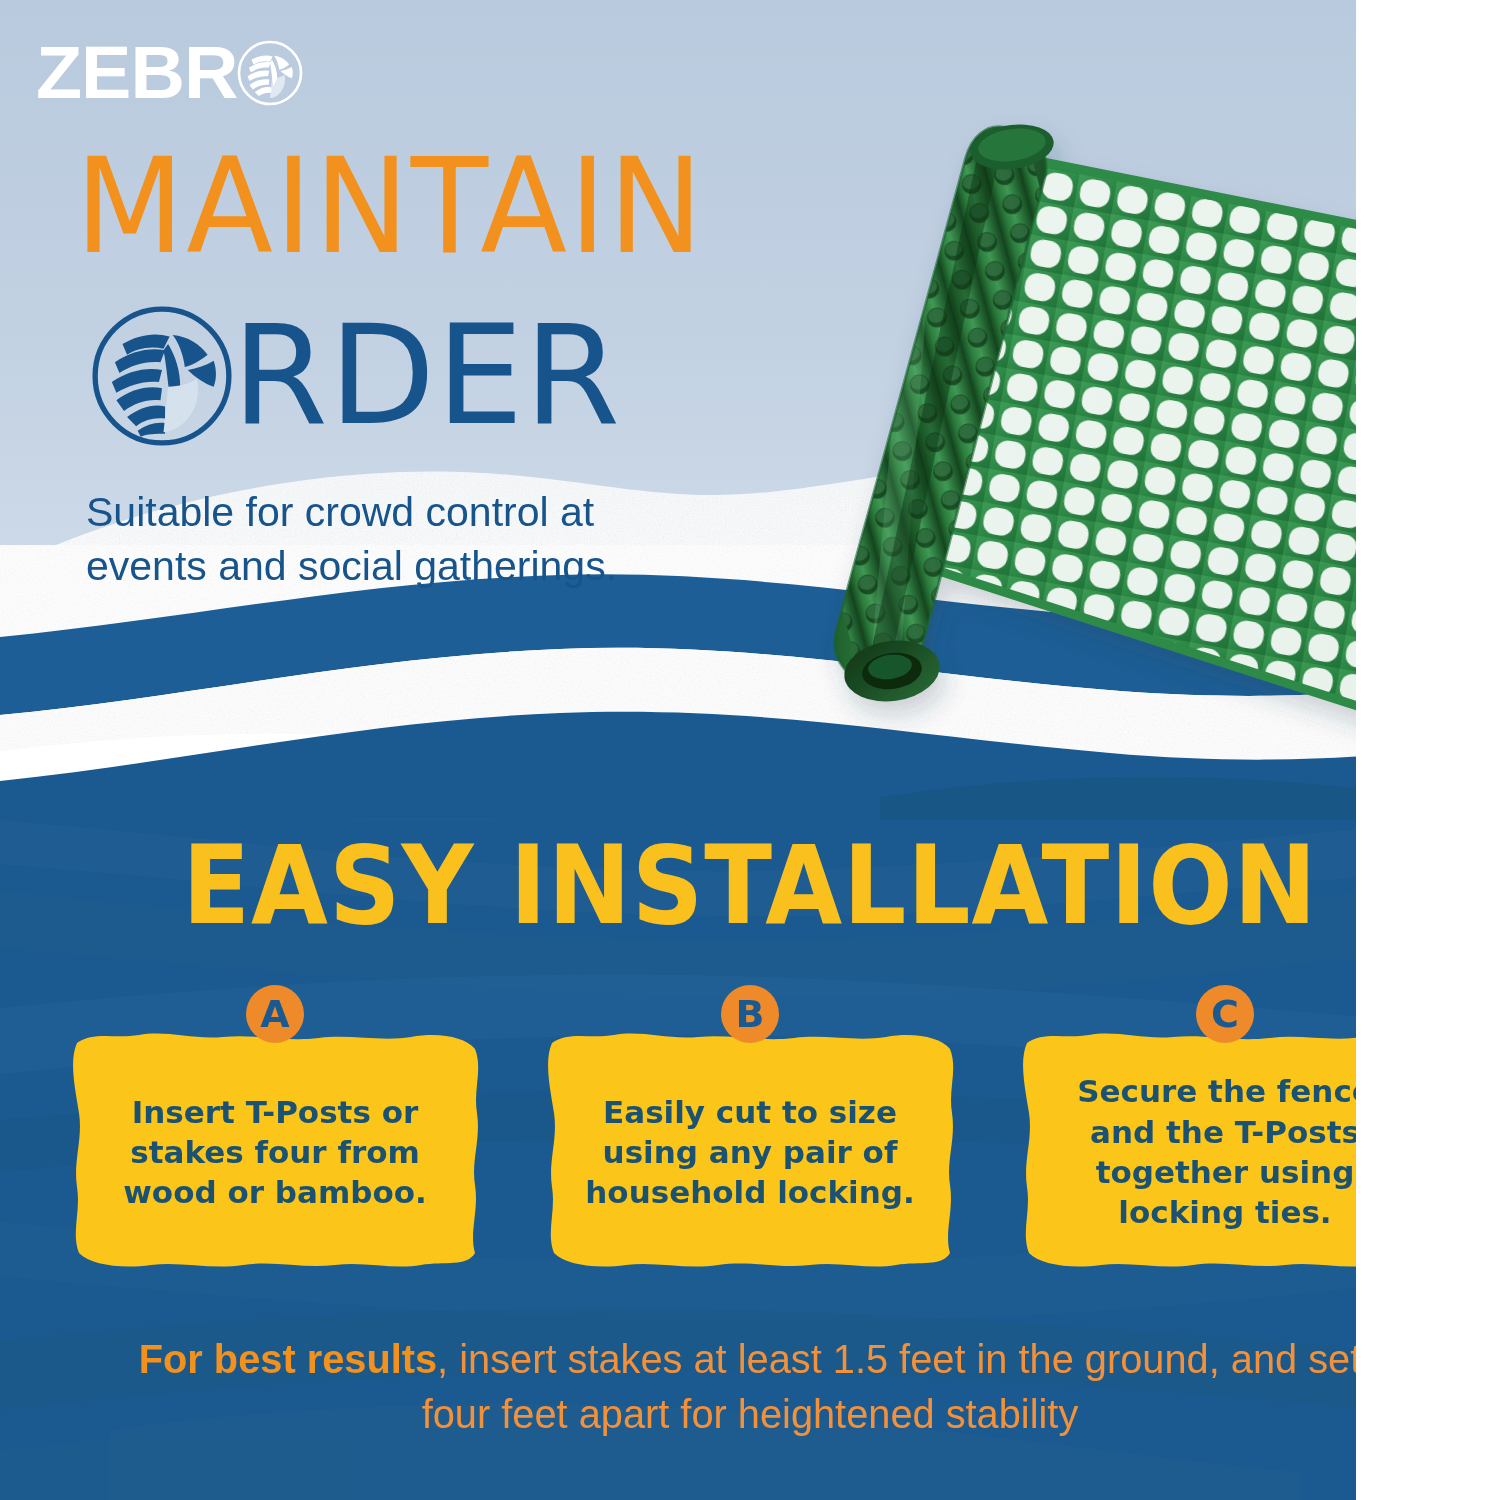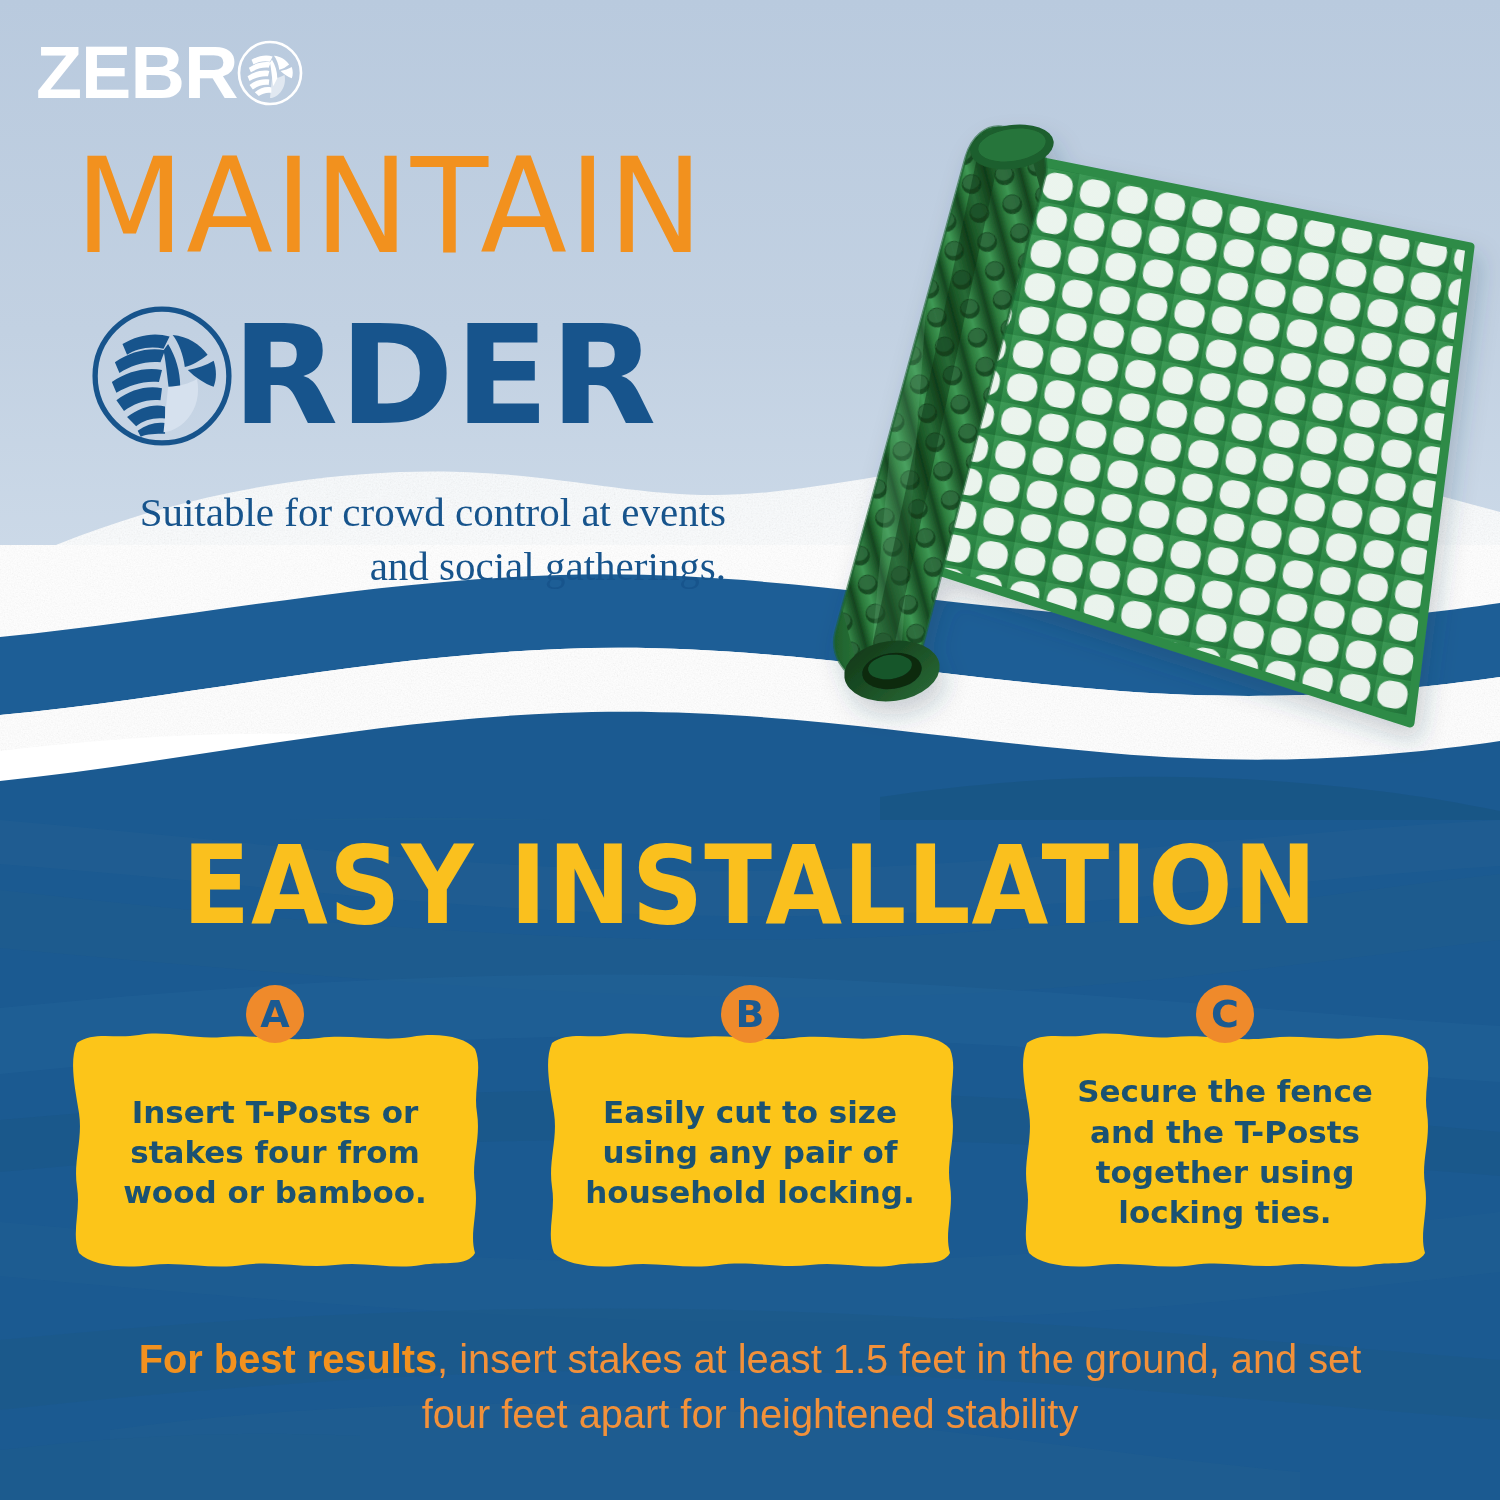--- a/index.html
+++ b/index.html
@@ -3,21 +3,21 @@
 <meta charset="utf-8">
 <style>
   * { margin:0; padding:0; box-sizing:border-box; }
   html, body {
     width:1500px; height:1500px;
     font-family:"Liberation Sans", sans-serif;
     overflow:hidden;
   }
   #poster {
     position:relative;
-    width:1500px; height:1500px;
+    width:1356px; height:1500px;
     background:linear-gradient(180deg,#b9cade 0%,#c2d1e2 22%,#cfdcea 42%,#dde7f1 58%,#e8eff6 68%);
     overflow:hidden;
   }
 
   
   .snow-layer { position:absolute; left:0; width:1500px; pointer-events:none; }
 
   
   #wave-divider {
     position:absolute; left:0; top:545px; width:1500px; height:330px;
@@ -53,30 +53,29 @@
     font-family:"DejaVu Sans", sans-serif;
     transform:scaleX(0.96); transform-origin:left top;
   }
   #headline-order-row {
     position:absolute; left:86px; top:300px;
     display:flex; align-items:center; gap:0px;
   }
   #order-zebra { width:152px; height:152px; display:block; margin-right:-6px; }
   #headline-order {
     font-size:138px; line-height:1; letter-spacing:1px;
-    color:#17548C; font-weight:bold;
+    color:#17548C; font-weight:normal;
     font-family:"DejaVu Sans", sans-serif;
   }
 
   
   #subhead {
     position:absolute; left:86px; top:485px; width:640px;
     font-size:41px; line-height:1.32; color:#17548C;
-    font-family:Liberation Serif, serif;
-    text-align:right;
+    font-family:Liberation Sans, sans-serif;
   }
 
   
   #product-photo {
     position:absolute; left:770px; top:95px; width:740px; height:700px;
   }
   #product-photo svg { display:block; width:740px; height:700px; }
 
   
   #easy-install {

